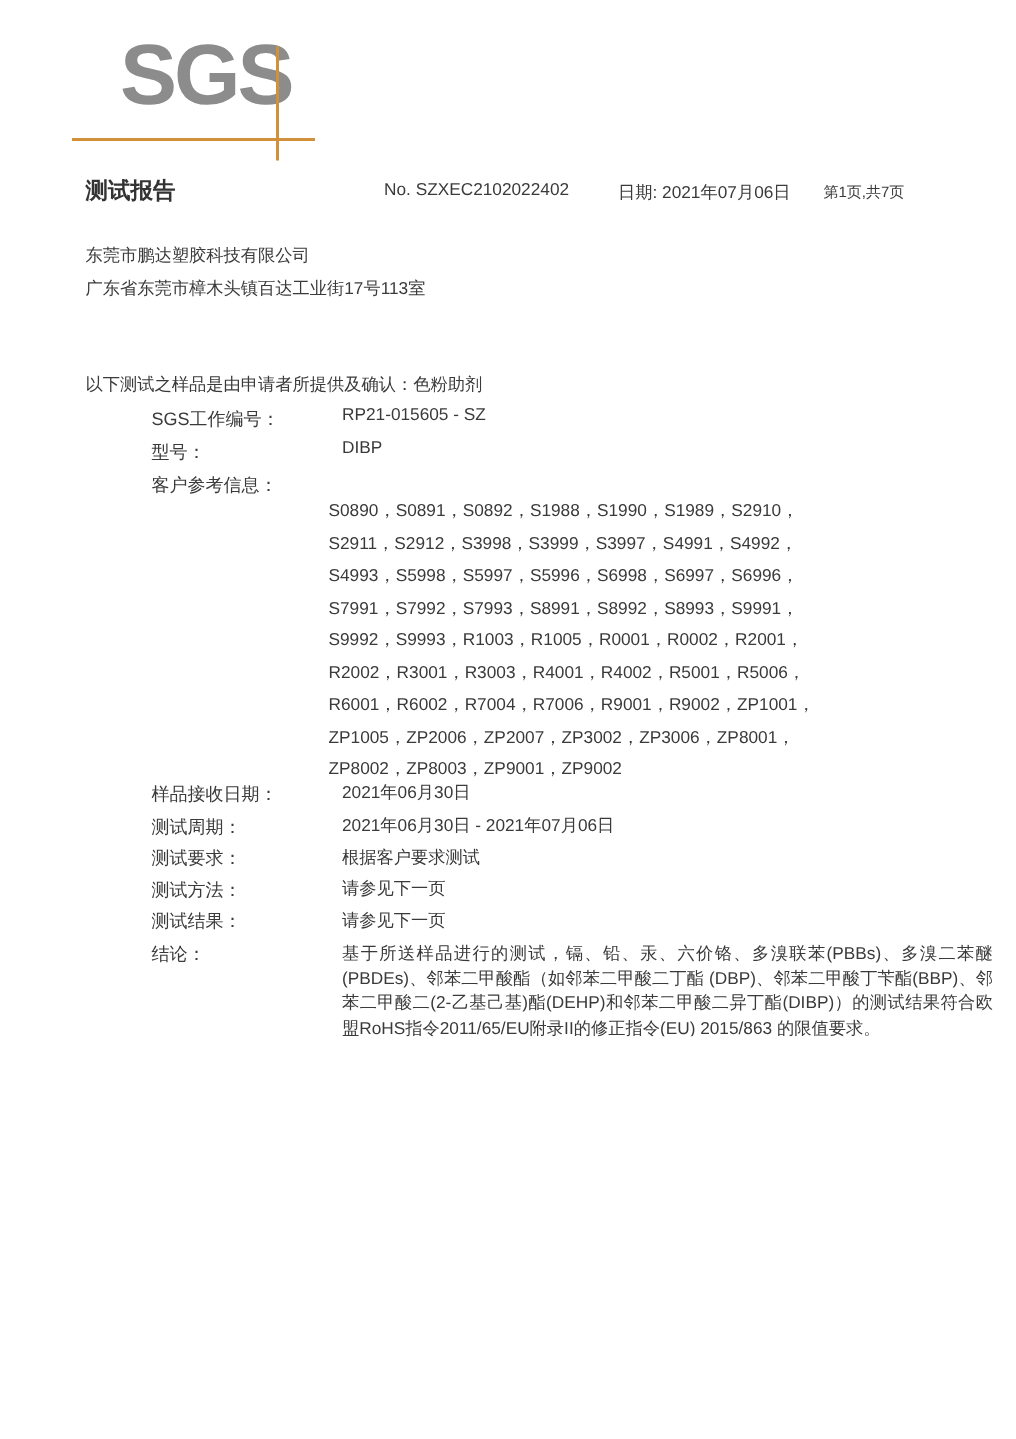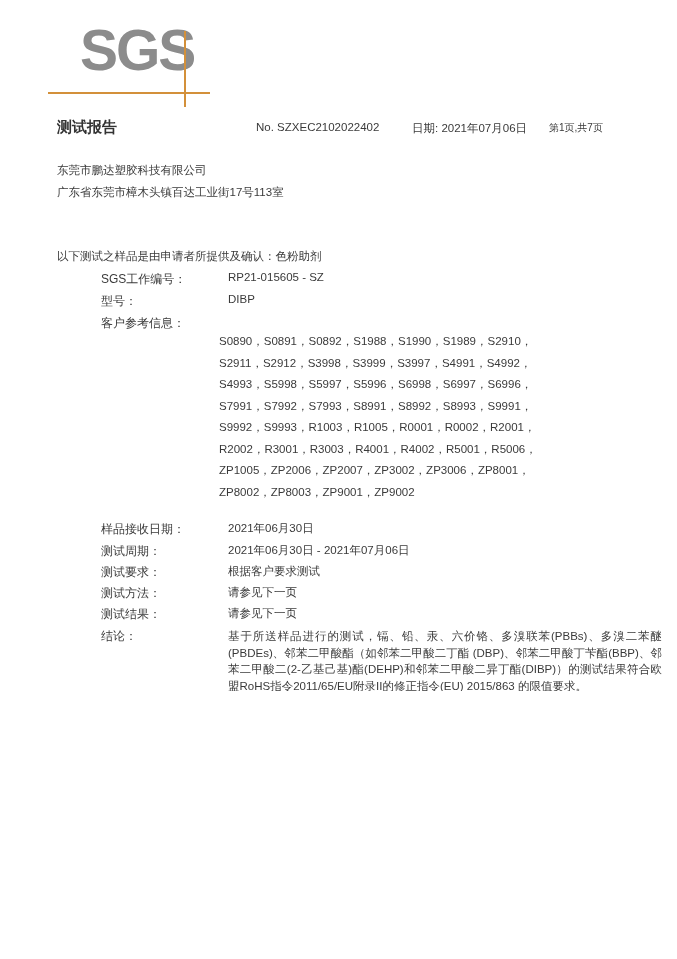--- a/index.html
+++ b/index.html
@@ -102,20 +102,21 @@
 
   <div class="kv-row" style="top:315px;">
     <span class="kv-label">客户参考信息：</span>
     <div class="abs" style="left:219px; top:-4px;margin-top:20px;">
       <div class="ref-line">S0890，S0891，S0892，S1988，S1990，S1989，S2910，</div>
       <div class="ref-line">S2911，S2912，S3998，S3999，S3997，S4991，S4992，</div>
       <div class="ref-line">S4993，S5998，S5997，S5996，S6998，S6997，S6996，</div>
       <div class="ref-line">S7991，S7992，S7993，S8991，S8992，S8993，S9991，</div>
       <div class="ref-line">S9992，S9993，R1003，R1005，R0001，R0002，R2001，</div>
       <div class="ref-line">R2002，R3001，R3003，R4001，R4002，R5001，R5006，</div>
+      <div class="ref-line">R6001，R6002，R7004，R7006，R9001，R9002，ZP1001，</div>
       <div class="ref-line">ZP1005，ZP2006，ZP2007，ZP3002，ZP3006，ZP8001，</div>
       <div class="ref-line">ZP8002，ZP8003，ZP9001，ZP9002</div>
     </div>
   </div>
 
   <div class="kv-row" style="top:521px;">
     <span class="kv-label">样品接收日期：</span>
     <span class="kv-value">2021年06月30日</span>
   </div>
 

